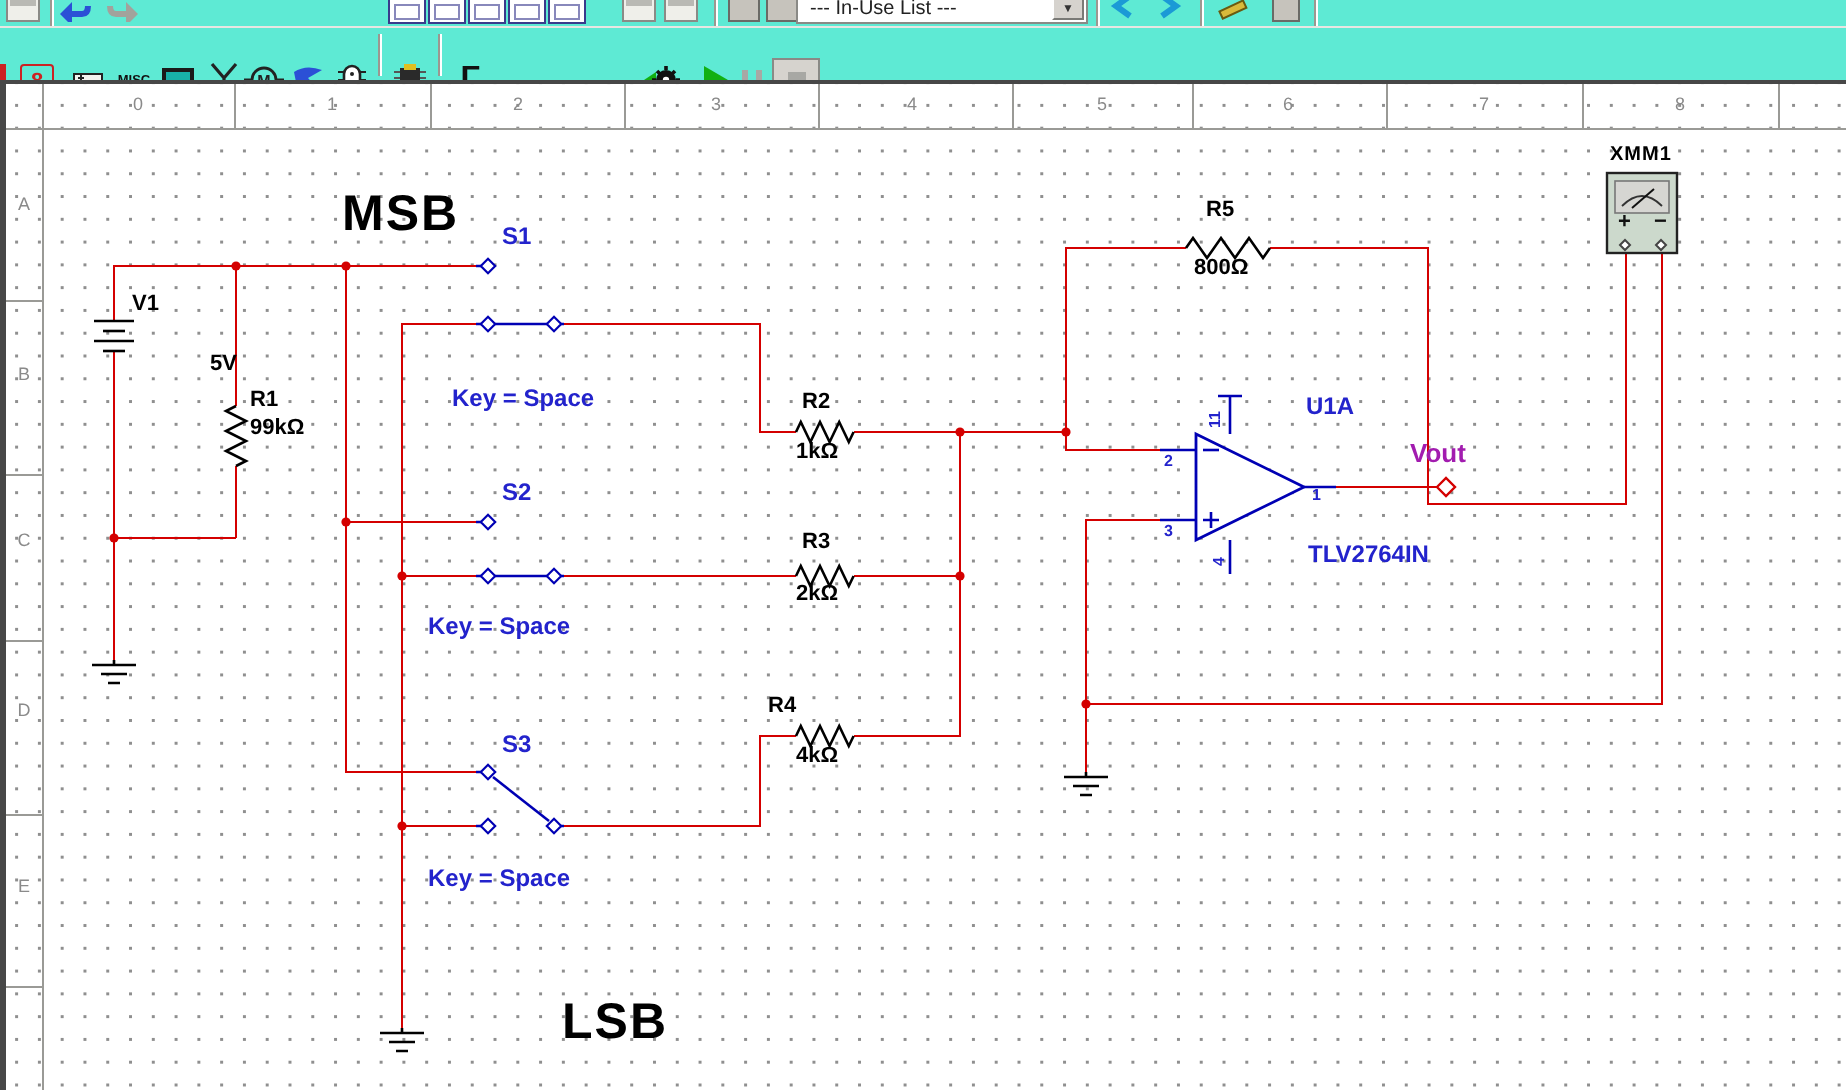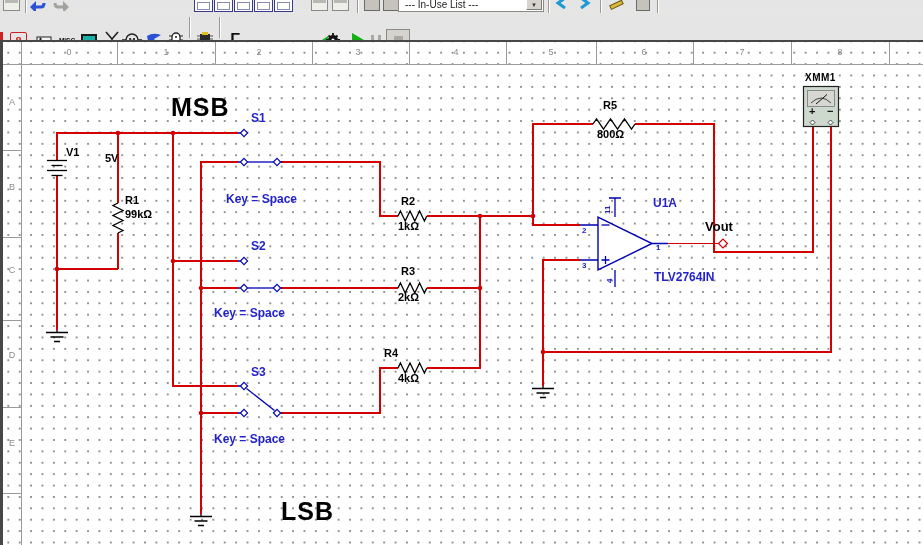--- a/index.html
+++ b/index.html
@@ -1,20 +1,20 @@
 <!DOCTYPE html>
 <html><head>
 <meta charset="utf-8">
 <style>
   html,body{margin:0;padding:0;background:#d6d3ce;}
   #stage{position:relative;width:923px;height:545px;overflow:hidden;
          font-family:"Liberation Sans",sans-serif;}
 
   
-  #toolbar{position:absolute;left:0;top:0;width:923px;height:40px;background:#e5e5e5;}
+  #toolbar{position:absolute;left:0;top:0;width:923px;height:40px;background:#5eead4;}
   #tb-row1{position:absolute;left:0;top:0;width:923px;height:13px;overflow:hidden;}
   #tb-row2{position:absolute;left:0;top:13px;width:923px;height:27px;overflow:hidden;border-top:1px solid #e8e6e2;}
   .tbi{position:absolute;display:flex;align-items:center;justify-content:center;}
   .sep{position:absolute;width:1px;background:#9b9890;border-right:1px solid #fff;}
   .r1sep{top:-2px;height:16px;}
   .r2sep{top:3px;height:21px;}
   .winicon{width:17px;height:15px;background:#fff;border:1px solid #3a3a8c;top:-5px;}
   .winicon .cell{position:absolute;left:2px;top:6px;width:11px;height:6px;border:1px solid #8888bb;}
   .grayicon{width:15px;height:14px;background:#efefea;border:1px solid #8a8a86;top:-5px;}
   .grayicon .band{position:absolute;left:1px;top:3px;right:1px;height:4px;background:#b9b9b4;}
@@ -42,21 +42,21 @@
   #edge-top{position:absolute;left:0;top:40px;width:923px;height:2px;background:#474747;}
   #edge-left{position:absolute;left:0;top:40px;width:3px;height:505px;background:#474747;}
   .rline{position:absolute;background:#9a9a96;}
   .rnum,.rlet{position:absolute;font-size:9px;color:#8a8a8a;width:20px;text-align:center;}
   .rlet{width:14px;}
 
   
   .lbl{position:absolute;font-size:11px;font-weight:bold;color:#000;white-space:nowrap;line-height:1.1;}
   .lbl.blue{color:#2323cc;font-size:12px;}
   .lbl.big{font-size:25px;font-weight:800;letter-spacing:1px;}
-  .lbl.red{color:#000000;font-size:13px;}
+  .lbl.red{color:#a21caf;font-size:13px;}
   .lbl.pin{font-size:8px;font-weight:bold;color:#2323cc;}
   .lbl.pinrot{font-size:8px;font-weight:bold;color:#2323cc;transform:rotate(-90deg);transform-origin:left top;}
   .lbl.meter{font-size:10px;letter-spacing:0.5px;}
   .lbl.msign{font-size:11px;font-weight:bold;color:#111;}
   #schsvg{position:absolute;left:0;top:0;width:923px;height:545px;pointer-events:none;}
   .wire{stroke:#d40000;stroke-width:1.3;fill:none;shape-rendering:crispEdges;}
   .blue{stroke:#0000b4;stroke-width:1.3;fill:none;}
   .blk{stroke:#000;stroke-width:1.3;fill:none;}
   .term{stroke:#0000b4;stroke-width:1.1;fill:#fff;}
 </style>
@@ -333,21 +333,21 @@
       <path d="M816,104 L827,94.5" stroke="#111" stroke-width="1"></path>
       <path d="M810,122.5 L812.5,120 L815,122.5 L812.5,125 Z" fill="#fff" stroke="#444"></path>
       <path d="M828,122.5 L830.5,120 L833,122.5 L830.5,125 Z" fill="#fff" stroke="#444"></path>
     </g>
   </svg>
 
   <div class="lbl big" style="left:171px;top:94px;">MSB</div>
   <div class="lbl big" style="left:281px;top:498px;">LSB</div>
 
   <div class="lbl" style="left:66px;top:146px;">V1</div>
-  <div class="lbl" style="left:65px;top:152px;padding-left:40px;">5V</div>
+  <div class="lbl" style="left:65px;top:176px;padding-left:40px;">5V</div>
   <div class="lbl" style="left:125px;top:194px;">R1</div>
   <div class="lbl" style="left:125px;top:208px;">99kΩ</div>
 
   <div class="lbl blue" style="left:251px;top:112px;text-align:center;">S1</div>
   <div class="lbl blue" style="left:226px;top:193px;">Key = Space</div>
   <div class="lbl blue" style="left:251px;top:240px;">S2</div>
   <div class="lbl blue" style="left:214px;top:307px;">Key = Space</div>
   <div class="lbl blue" style="left:251px;top:366px;">S3</div>
   <div class="lbl blue" style="left:214px;top:433px;">Key = Space</div>
 

